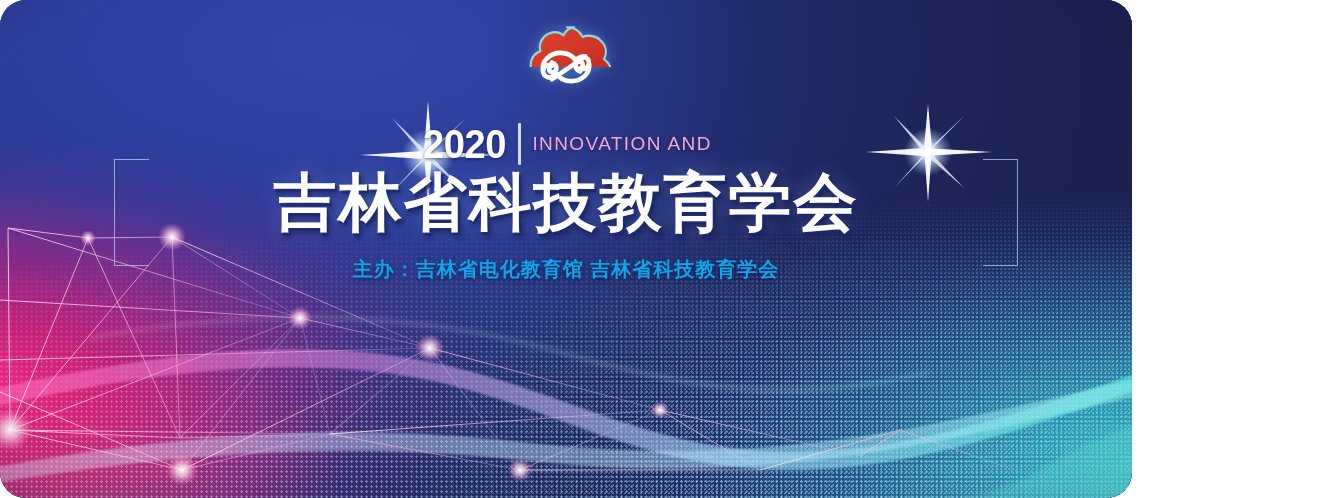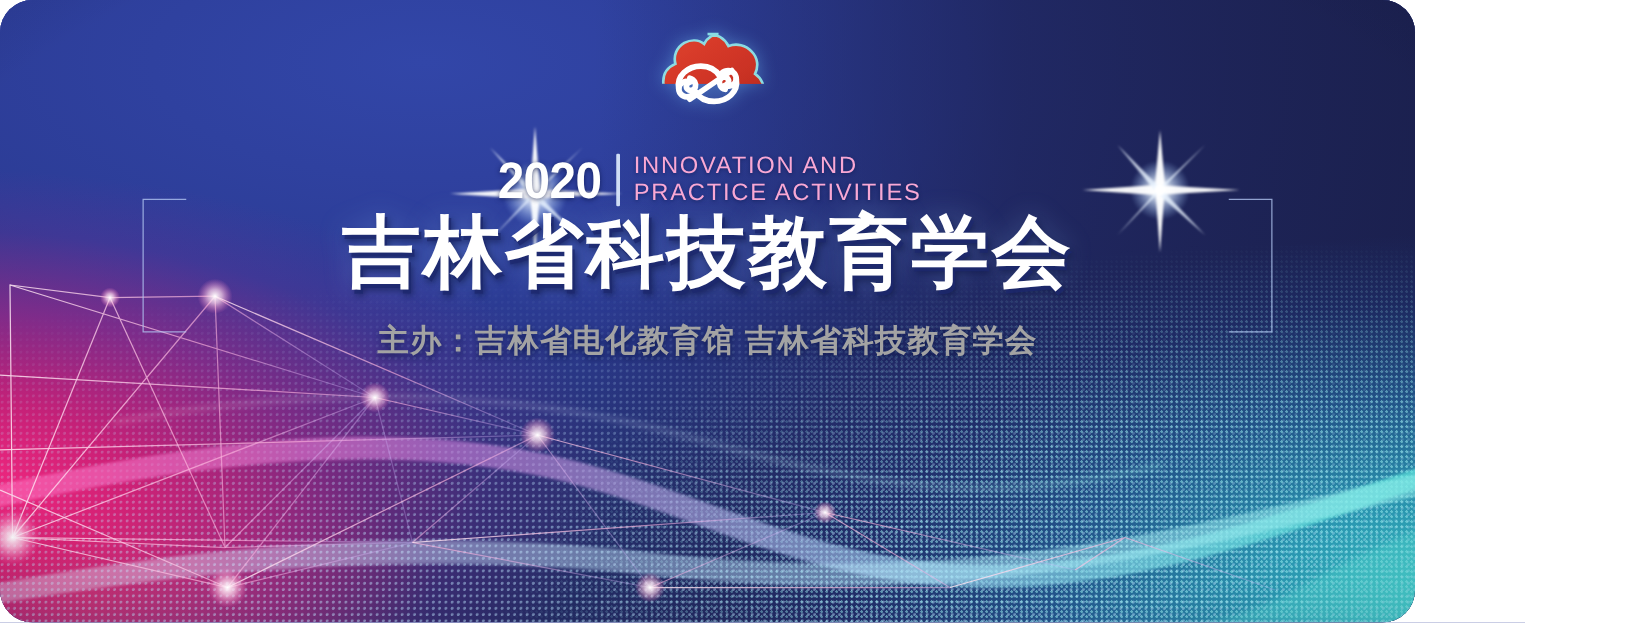--- a/index.html
+++ b/index.html
@@ -182,22 +182,22 @@
     width: 34px;
     height: 105px;
     border: 1.5px solid rgba(178,198,242,.78);
     top: -12px;
   }
   #bracket-left  { left: -42px;  border-right: none; }
   #bracket-right { right: -42px; border-left:  none; }
 
   #subtitle {
     margin-top: 22px;
-    color: #a3a3a3;
-    font-size: 25px;
+    color: #0ea5e9;
+    font-size: 20px;
     letter-spacing: 1px;
     font-weight: bold;
     white-space: nowrap;
     text-shadow: 0 2px 5px rgba(10,20,70,.75);
   }
 </style>
 </head>
 <body>
 
 <div id="banner">
@@ -362,21 +362,20 @@
                c -2 4 -7 6 -11 4 c -4 -2 -5 -7 -3 -10 c 2 -3 6 -4 8 -2
                c -2 1 -3 4 -1 6 c 2 2 6 1 7 -2 c 1 -3 -1 -7 -5 -8" fill="none" stroke="#ffffff" stroke-width="5.2" stroke-linecap="round"></path>
       <path d="M44 66 L 82 40" fill="none" stroke="#ffffff" stroke-width="5" stroke-linecap="round"></path>
     </svg>
 
     <div id="headline-row">
       <span id="year">2020</span>
       <span id="headline-divider"></span>
       <span id="eng-lines">
         <span>INNOVATION AND</span>
-        <span>PRACTICE ACTIVITIES</span>
       </span>
     </div>
 
     <div id="title-block">
       <span class="bracket" id="bracket-left"></span>
       <span class="bracket" id="bracket-right"></span>
       <div class="zh-title" id="title-line-1">吉林省科技教育学会</div>
     </div>
 
     <div id="subtitle">主办：吉林省电化教育馆 吉林省科技教育学会</div>

